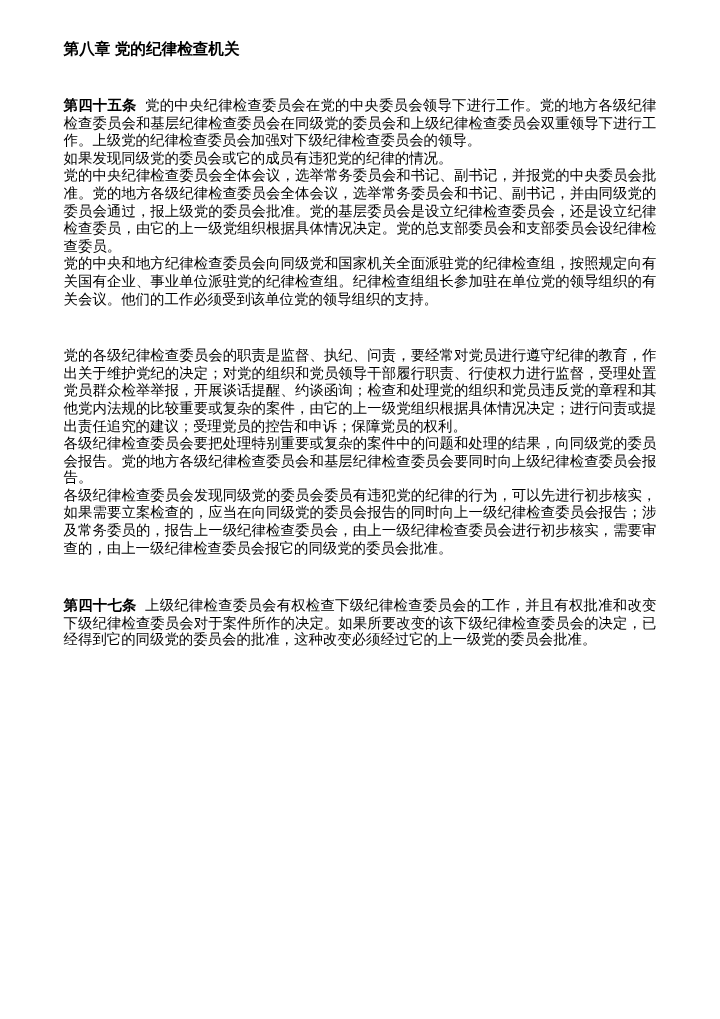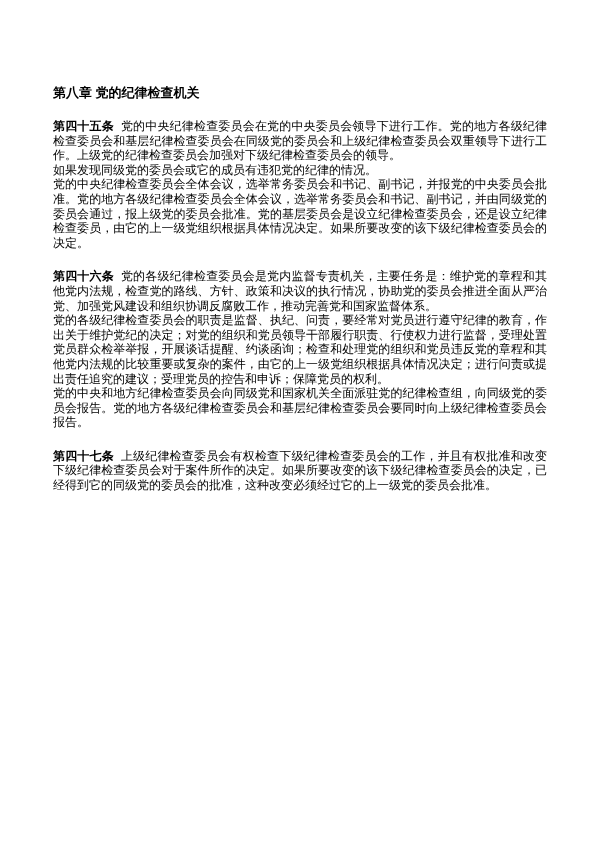--- a/index.html
+++ b/index.html
@@ -5,36 +5,36 @@
   html, body {
     margin: 0;
     padding: 0;
     background: #ffffff;
   }
   .page {
     position: relative;
     width: 600px;
     height: 849px;
     box-sizing: border-box;
-    padding: 86px 53px 0 53px;
+    padding: 34px 53px 0 53px;
     background: #ffffff;
     color: #000000;
     font-family: "Liberation Sans", sans-serif;
     font-size: 12px;
     line-height: 14.6px;
     overflow: hidden;
   }
   .chapter-heading {
     font-size: 13px;
     line-height: 14px;
     font-weight: bold;
     margin: 0 0 19px 0;
   }
   .article {
-    margin: 19px 0 0 0;
+    margin: 33px 0 0 0;
   }
   .para {
     margin: 0;
     text-align: justify;
     text-justify: inter-ideograph;
     word-break: break-all;
   }
   .art-num {
     font-weight: bold;
     margin-right: 7px;
@@ -43,26 +43,27 @@
 </head>
 <body>
 
 <div class="page">
 
   <h1 class="chapter-heading">第八章 党的纪律检查机关</h1>
 
   <section class="article">
     <p class="para"><b class="art-num">第四十五条</b><span class="art-text">党的中央纪律检查委员会在党的中央委员会领导下进行工作。党的地方各级纪律检查委员会和基层纪律检查委员会在同级党的委员会和上级纪律检查委员会双重领导下进行工作。上级党的纪律检查委员会加强对下级纪律检查委员会的领导。</span></p>
     <p class="para">如果发现同级党的委员会或它的成员有违犯党的纪律的情况。</p>
-    <p class="para">党的中央纪律检查委员会全体会议，选举常务委员会和书记、副书记，并报党的中央委员会批准。党的地方各级纪律检查委员会全体会议，选举常务委员会和书记、副书记，并由同级党的委员会通过，报上级党的委员会批准。党的基层委员会是设立纪律检查委员会，还是设立纪律检查委员，由它的上一级党组织根据具体情况决定。如果所要改变的该下级纪律检查委员会的决定。</p>
+    <p class="para">党的中央纪律检查委员会全体会议，选举常务委员会和书记、副书记，并报党的中央委员会批准。党的地方各级纪律检查委员会全体会议，选举常务委员会和书记、副书记，并由同级党的委员会通过，报上级党的委员会批准。党的基层委员会是设立纪律检查委员会，还是设立纪律检查委员，由它的上一级党组织根据具体情况决定。党的总支部委员会和支部委员会设纪律检查委员。</p>
+    <p class="para">党的中央和地方纪律检查委员会向同级党和国家机关全面派驻党的纪律检查组，按照规定向有关国有企业、事业单位派驻党的纪律检查组。纪律检查组组长参加驻在单位党的领导组织的有关会议。他们的工作必须受到该单位党的领导组织的支持。</p>
   </section>
 
   <section class="article">
-    <p class="para"><b class="art-num">第四十六条</b><span class="art-text">党的各级纪律检查委员会是党内监督专责机关，主要任务是：维护党的章程和其他党内法规，检查党的路线、方针、政策和决议的执行情况，协助党的委员会推进全面从严治党、加强党风建设和组织协调反腐败工作，推动完善党和国家监督体系。</span></p>
     <p class="para">党的各级纪律检查委员会的职责是监督、执纪、问责，要经常对党员进行遵守纪律的教育，作出关于维护党纪的决定；对党的组织和党员领导干部履行职责、行使权力进行监督，受理处置党员群众检举举报，开展谈话提醒、约谈函询；检查和处理党的组织和党员违反党的章程和其他党内法规的比较重要或复杂的案件，由它的上一级党组织根据具体情况决定；进行问责或提出责任追究的建议；受理党员的控告和申诉；保障党员的权利。</p>
-    <p class="para">党的中央和地方纪律检查委员会向同级党和国家机关全面派驻党的纪律检查组，向同级党的委员会报告。党的地方各级纪律检查委员会和基层纪律检查委员会要同时向上级纪律检查委员会报告。</p>
+    <p class="para">各级纪律检查委员会要把处理特别重要或复杂的案件中的问题和处理的结果，向同级党的委员会报告。党的地方各级纪律检查委员会和基层纪律检查委员会要同时向上级纪律检查委员会报告。</p>
+    <p class="para">各级纪律检查委员会发现同级党的委员会委员有违犯党的纪律的行为，可以先进行初步核实，如果需要立案检查的，应当在向同级党的委员会报告的同时向上一级纪律检查委员会报告；涉及常务委员的，报告上一级纪律检查委员会，由上一级纪律检查委员会进行初步核实，需要审查的，由上一级纪律检查委员会报它的同级党的委员会批准。</p>
   </section>
 
   <section class="article">
     <p class="para"><b class="art-num">第四十七条</b><span class="art-text">上级纪律检查委员会有权检查下级纪律检查委员会的工作，并且有权批准和改变下级纪律检查委员会对于案件所作的决定。如果所要改变的该下级纪律检查委员会的决定，已经得到它的同级党的委员会的批准，这种改变必须经过它的上一级党的委员会批准。</span></p>
   </section>
 
 </div>
 
 </body></html>

